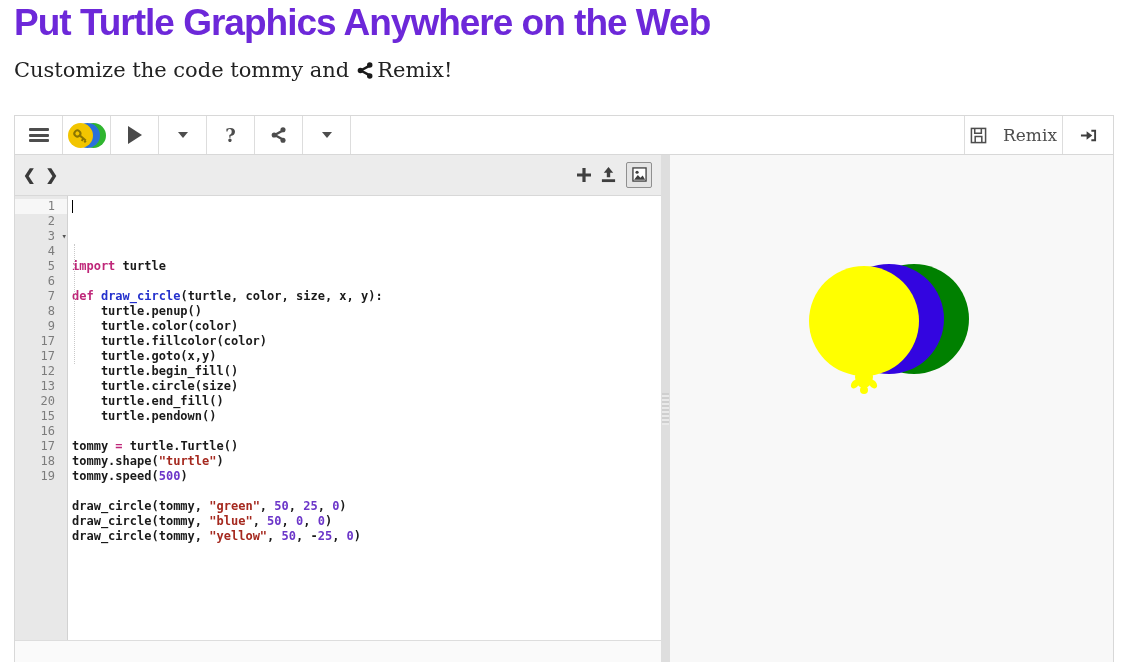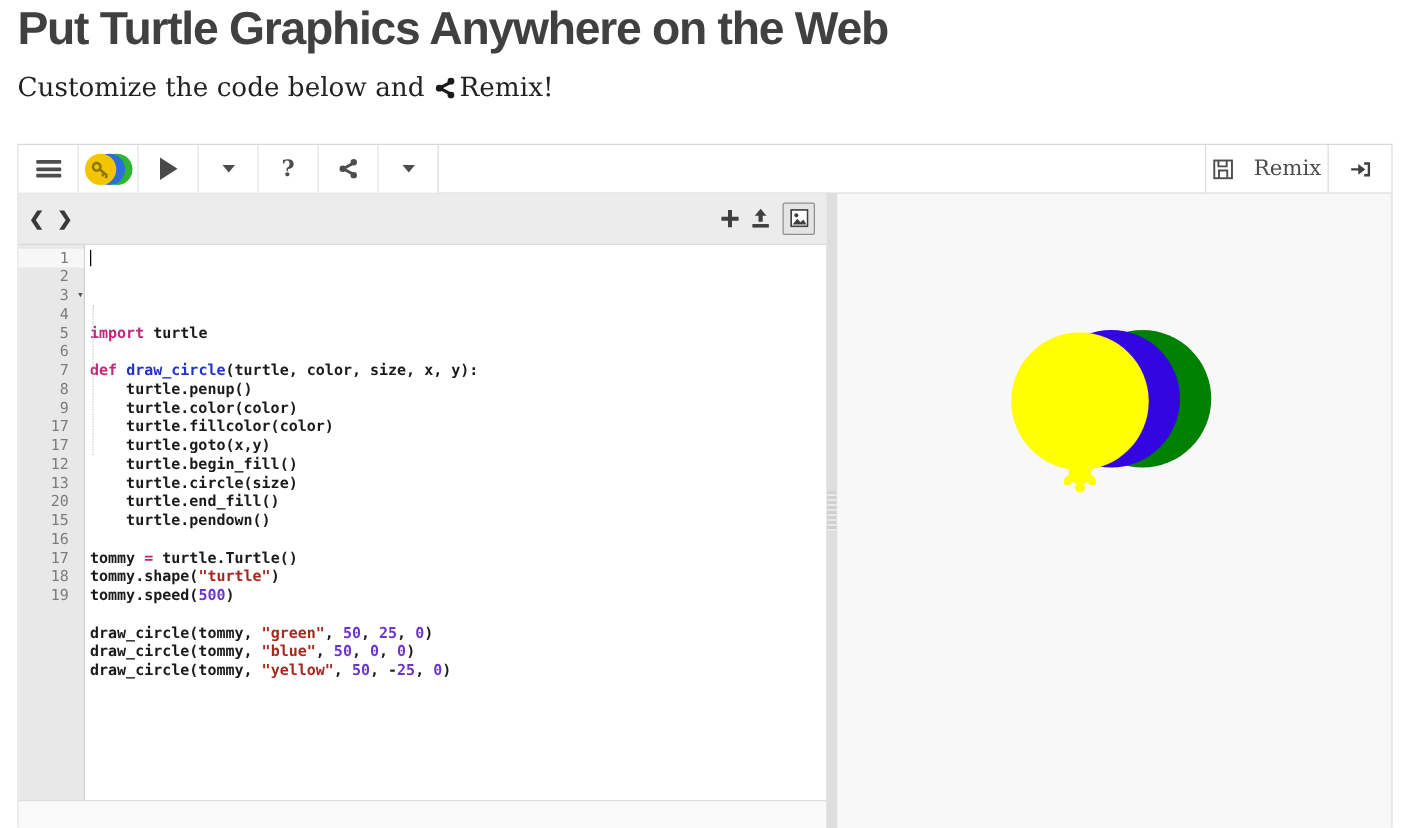--- a/index.html
+++ b/index.html
@@ -1,18 +1,18 @@
 <!DOCTYPE html>
 <html><head>
 <meta charset="utf-8">
 <style>
   html,body{margin:0;padding:0;background:#fff;width:1132px;height:662px;overflow:hidden;
             font-family:"Liberation Sans",sans-serif;}
   .page-title{margin:2px 0 0 14px;font-size:37px;line-height:1.15;font-weight:700;
-              letter-spacing:-1px;color:#404040;font-family:"Liberation Sans",sans-serif;}
+              letter-spacing:-1px;color:#6d28d9;font-family:"Liberation Sans",sans-serif;}
   .subtitle{margin:13px 0 0 14px;font-size:21px;color:#222;font-family:"DejaVu Serif",serif;}
   .subtitle svg{vertical-align:-2px;margin:0 3px 0 8px;}
 
   .widget{position:absolute;left:14px;top:115px;width:1100px;height:547px;
           border:1px solid #d8d8d8;border-bottom:none;box-sizing:border-box;background:#fff;}
   
   .toolbar{height:38px;border-bottom:1px solid #d8d8d8;display:flex;align-items:stretch;background:#fff;}
   .tb-btn{width:47px;display:flex;align-items:center;justify-content:center;
           border-right:1px solid #ddd;cursor:pointer;background:#fff;}
   .tb-right{margin-left:auto;display:flex;}
@@ -60,21 +60,21 @@
   .cl{height:15px;}
   .indent-guide{position:absolute;left:6px;top:48px;height:120px;border-left:1px dotted #c9c9c9;}
   .cursor{position:absolute;left:4px;top:4px;width:1px;height:13px;background:#000;}
   .footer-strip{height:22px;background:#fafafa;border-top:1px solid #ddd;}
 </style>
 </head>
 <body>
 
 <h1 class="page-title">Put Turtle Graphics Anywhere on the Web</h1>
 
-<p class="subtitle"><span>Customize the code below and</span><svg width="17" height="17" viewBox="0 0 20 20">
+<p class="subtitle"><span>Customize the code tommy and</span><svg width="17" height="17" viewBox="0 0 20 20">
       <g fill="#1a1a1a">
         <circle cx="15" cy="3.5" r="3.2"></circle>
         <circle cx="4" cy="10" r="3.2"></circle>
         <circle cx="15" cy="16.5" r="3.2"></circle>
         <path d="M3.2 9l11-6 1.5 2.6-11 6z"></path>
         <path d="M3.2 11l11 6 1.5-2.6-11-6z"></path>
       </g>
     </svg><span>Remix!</span></p>
 
 <div class="widget">

